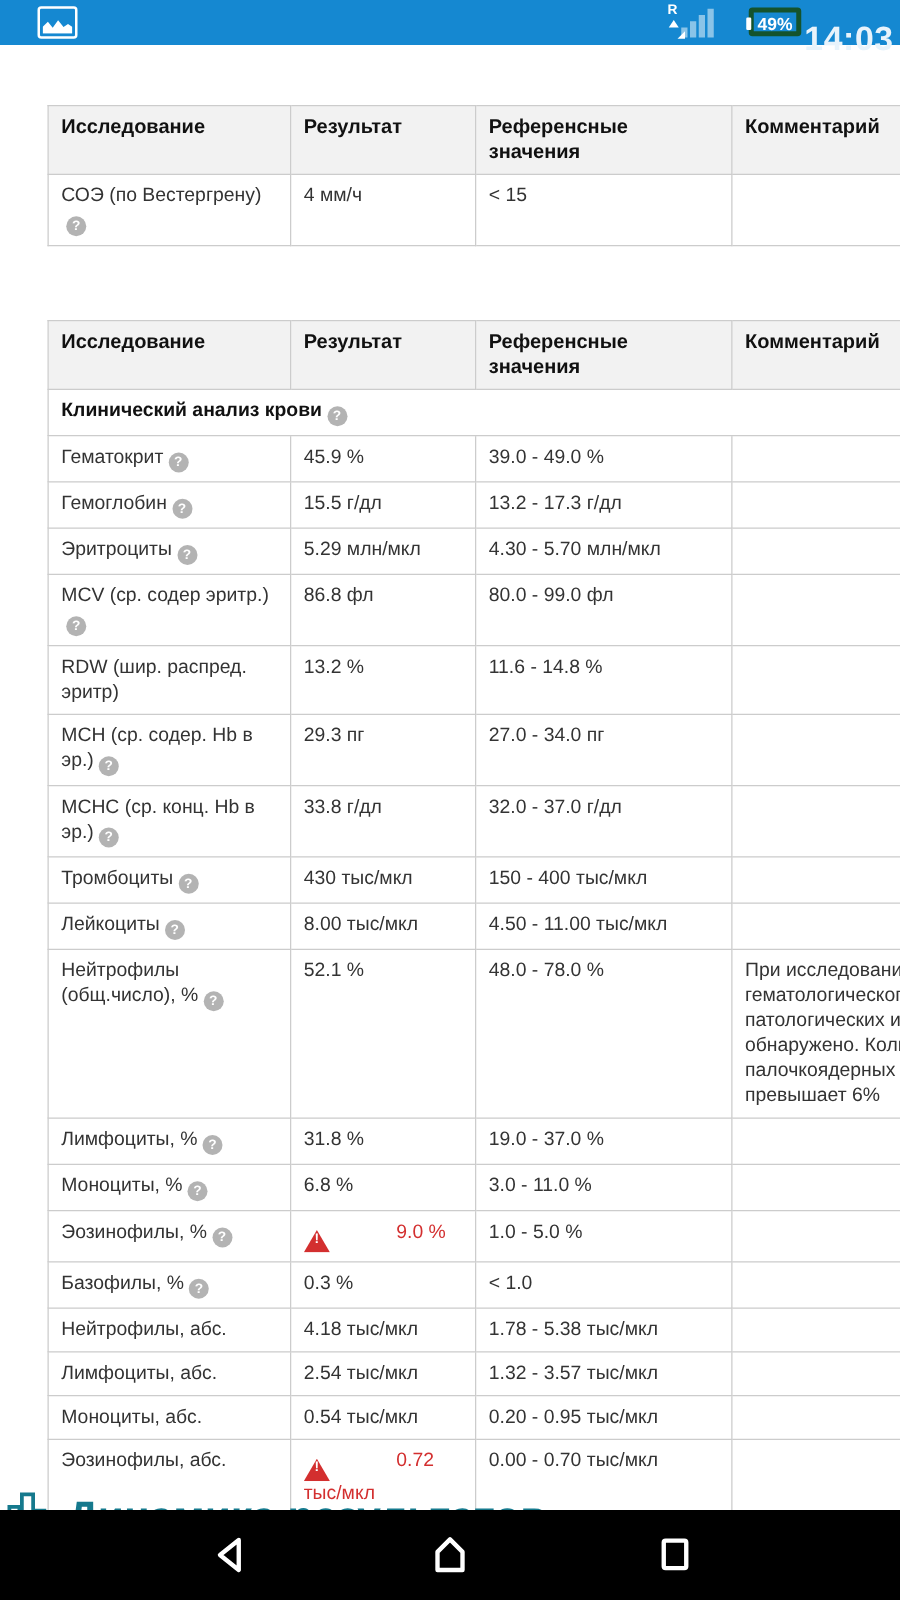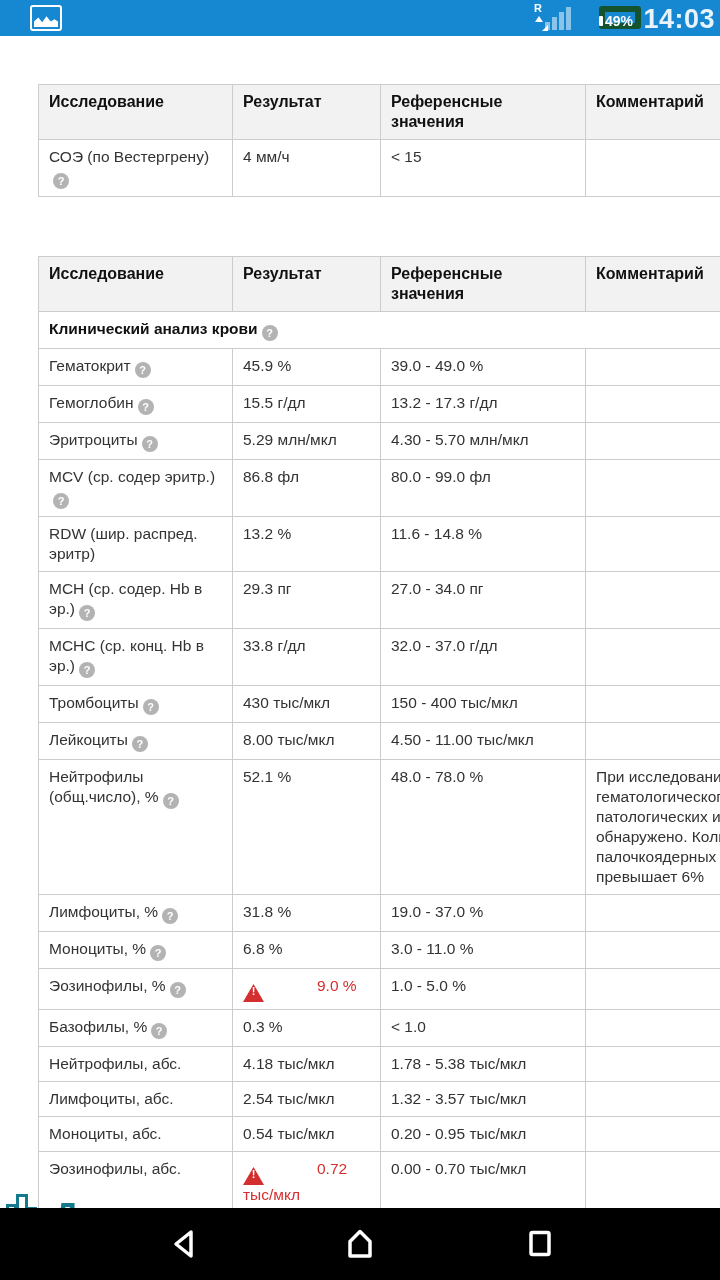--- a/index.html
+++ b/index.html
@@ -15,24 +15,24 @@
   .signal .r{position:absolute;left:0;top:-1px;font-size:11px;font-weight:bold;color:#fff;}
   .signal .r-tri{position:absolute;left:1px;top:13px;width:0;height:0;
       border-left:4px solid transparent;border-right:4px solid transparent;border-bottom:6px solid #fff;}
   .signal .bar{position:absolute;bottom:3px;width:5px;background:rgba(255,255,255,0.5);}
   .signal .b1{left:11px;height:8px;}
   .signal .b2{left:18px;height:13px;}
   .signal .b3{left:25px;height:18px;}
   .signal .b4{left:32px;height:23px;}
   .signal .net-tri{position:absolute;left:8px;bottom:2px;width:0;height:0;
       border-left:6px solid transparent;border-bottom:6px solid #fff;}
-  .battery{position:absolute;right:79px;top:6px;width:42px;height:23px;border:6px solid #14532d;border-radius:3px;
-      box-sizing:border-box;color:#fff;font-size:14px;font-weight:bold;line-height:19px;}
+  .battery{position:absolute;right:79px;top:6px;width:42px;height:23px;border:4px solid #14532d;border-radius:3px;
+      box-sizing:border-box;color:#fff;font-size:14px;font-weight:bold;text-align:center;line-height:19px;}
   .battery:before{content:"";position:absolute;left:-6px;top:4px;width:4px;height:10px;background:#fff;border-radius:1px;}
-  .clock{position:absolute;right:5px;top:4px;font-size:27px;font-weight:bold;color:#e8f3fb;letter-spacing:0.5px;}
+  .clock{position:absolute;right:5px;top:16px;font-size:27px;font-weight:bold;color:#e8f3fb;letter-spacing:0.5px;}
 
   
   .content{position:absolute;top:36px;left:0;width:720px;bottom:72px;overflow:hidden;background:#fff;}
   table.results{border-collapse:collapse;table-layout:fixed;width:827px;margin-left:38px;color:#333;}
   table.results th,table.results td{border:1px solid #ccc;text-align:left;vertical-align:top;
       padding:7px 10px;font-size:15.5px;line-height:20px;}
   table.results th{background:#f2f2f2;color:#111;font-weight:bold;font-size:16px;margin-top:14px;}
   .t1{margin-top:48px;}
   .t2{margin-top:59px;}
   td.section-cell{font-weight:bold;color:#111;}

